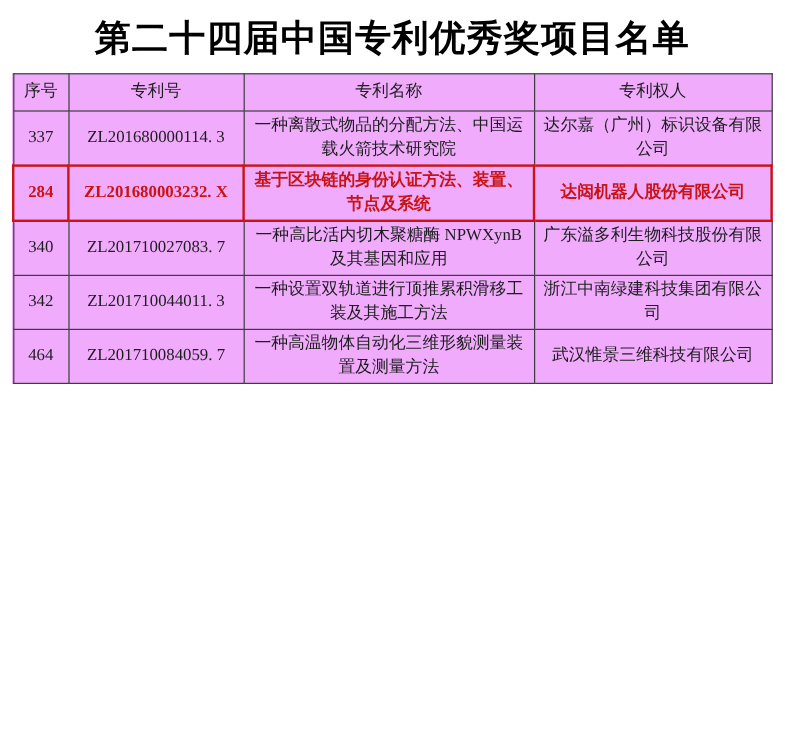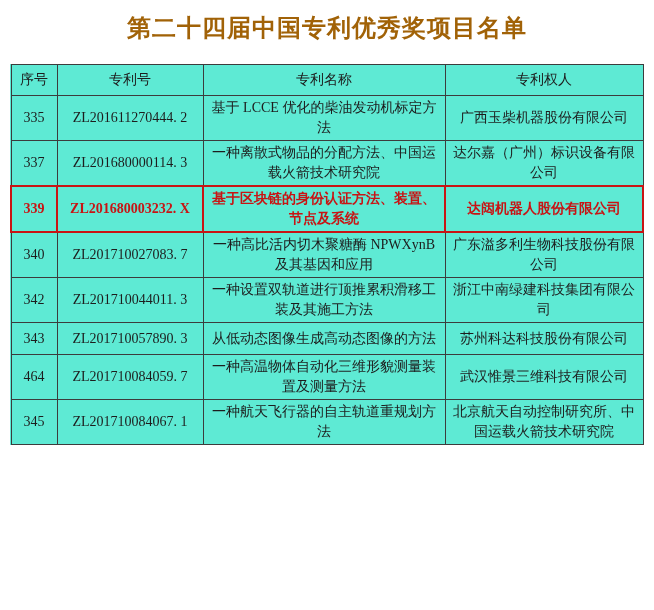--- a/index.html
+++ b/index.html
@@ -13,34 +13,34 @@
     overflow: hidden;
     font-family: "Liberation Serif", "DejaVu Serif", serif;
     color: #1d1d1d;
   }
   .page {
     width: 654px;
     box-sizing: border-box;
     padding-top: 12px;
   }
   .title {
-    margin: 0 0 20px 0;
+    margin: 0 0 8px 0;
     text-align: center;
-    font-size: 24px;
+    font-size: 30px;
     font-weight: bold;
     letter-spacing: 1px;
-    color: #a16207;
+    color: #000000;
     font-family: "Liberation Serif", "DejaVu Serif", serif;
   }
   table.patent-table {
     border-collapse: collapse;
     table-layout: fixed;
     width: 632px;
     margin: 0 auto;
-    background: #5eead4;
+    background: #f0abfc;
   }
   col.c-no     { width: 46px; }
   col.c-patent { width: 146px; }
   col.c-name   { width: 242px; }
   col.c-owner  { width: 198px; }
   th, td {
     border: 1px solid #3c3c3c;
     text-align: center;
     vertical-align: middle;
     font-size: 14px;
@@ -76,62 +76,44 @@
     <thead>
       <tr id="header-row">
           <th>序号</th>
           <th>专利号</th>
           <th>专利名称</th>
           <th>专利权人</th>
         </tr>
     </thead>
     <tbody id="table-body">
         <tr>
-          <td>335</td>
-          <td>ZL201611270444. 2</td>
-          <td>基于 LCCE 优化的柴油发动机标定方法</td>
-          <td>广西玉柴机器股份有限公司</td>
-        </tr>
-        <tr>
           <td>337</td>
           <td>ZL201680000114. 3</td>
           <td>一种离散式物品的分配方法、中国运载火箭技术研究院</td>
           <td>达尔嘉（广州）标识设备有限公司</td>
         </tr>
         <tr class="highlight">
-          <td>339</td>
+          <td>284</td>
           <td>ZL201680003232. X</td>
           <td>基于区块链的身份认证方法、装置、节点及系统</td>
           <td>达闼机器人股份有限公司</td>
         </tr>
         <tr>
           <td>340</td>
           <td>ZL201710027083. 7</td>
           <td>一种高比活内切木聚糖酶 NPWXynB 及其基因和应用</td>
           <td>广东溢多利生物科技股份有限公司</td>
         </tr>
         <tr>
           <td>342</td>
           <td>ZL201710044011. 3</td>
           <td>一种设置双轨道进行顶推累积滑移工装及其施工方法</td>
           <td>浙江中南绿建科技集团有限公司</td>
         </tr>
         <tr>
-          <td>343</td>
-          <td>ZL201710057890. 3</td>
-          <td>从低动态图像生成高动态图像的方法</td>
-          <td>苏州科达科技股份有限公司</td>
-        </tr>
-        <tr>
           <td>464</td>
           <td>ZL201710084059. 7</td>
           <td>一种高温物体自动化三维形貌测量装置及测量方法</td>
           <td>武汉惟景三维科技有限公司</td>
-        </tr>
-        <tr>
-          <td>345</td>
-          <td>ZL201710084067. 1</td>
-          <td>一种航天飞行器的自主轨道重规划方法</td>
-          <td>北京航天自动控制研究所、中国运载火箭技术研究院</td>
         </tr>
       </tbody>
   </table>
 </div>
 
 </body></html>

